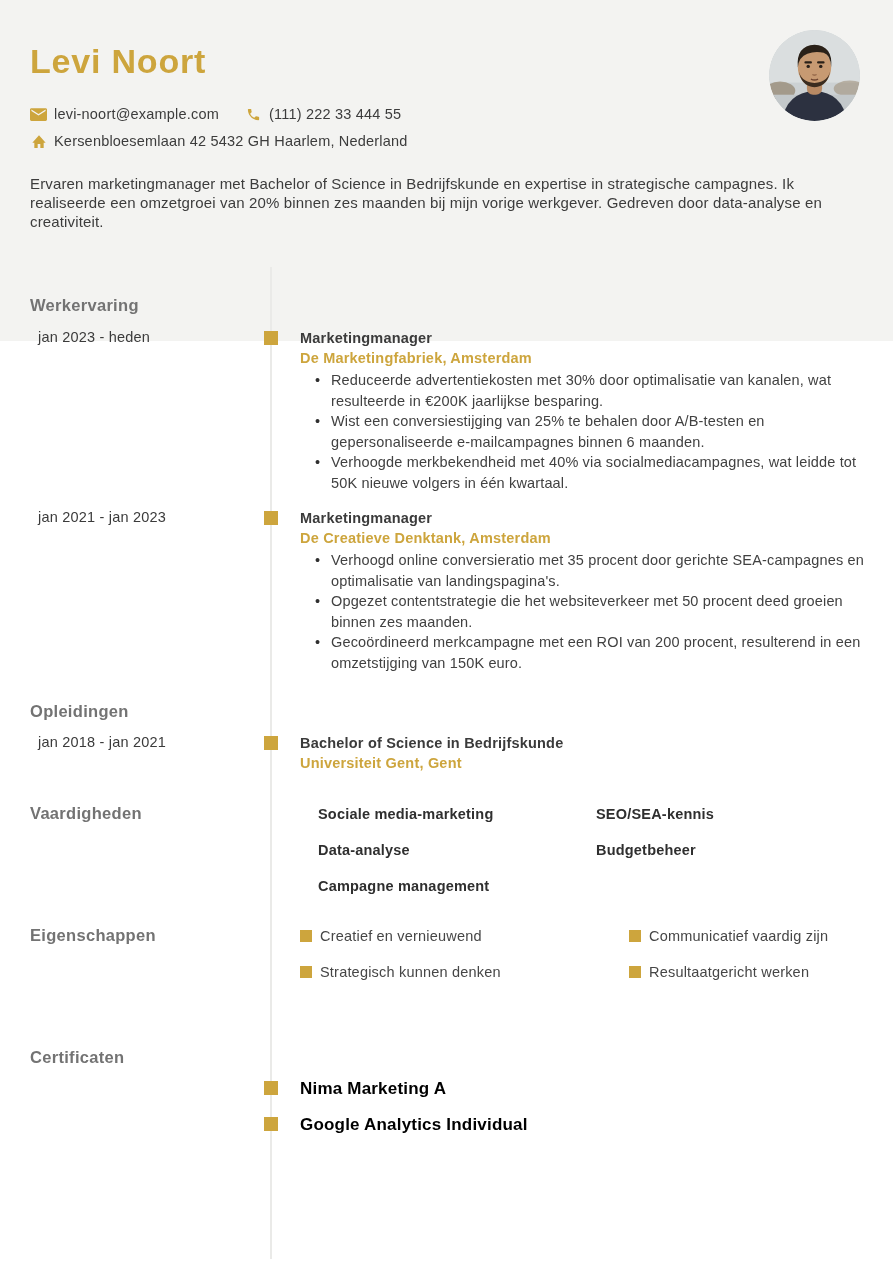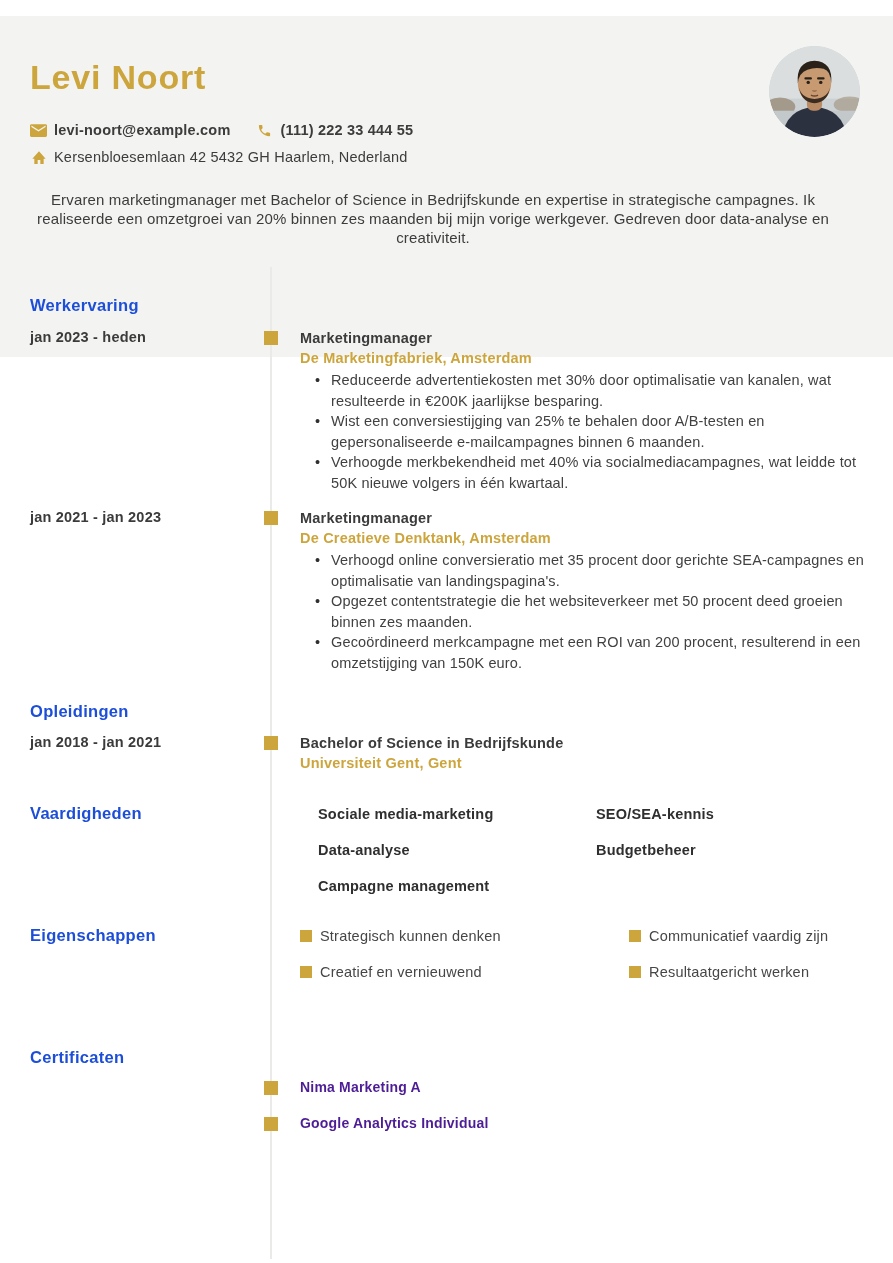--- a/index.html
+++ b/index.html
@@ -10,34 +10,33 @@
     position: relative;
     width: 893px;
     height: 1263px;
     background: #ffffff;
     overflow: hidden;
   }
 
   
   .header {
     position: absolute;
-    top: 16px; left: 0;
+    top: 0; left: 0;
     width: 893px; height: 341px;
     background: #f3f3f1;
-    text-align: center;
   }
   .name {
     position: absolute;
     left: 30px; top: 42px;
     font-size: 34px;
     font-weight: bold;
     letter-spacing: 0.8px;
     color: #cda53d;
   }
-  .contact-row1 { position: absolute; left: 30px; top: 105px; height: 18px; display: flex; align-items: center; font-weight: bold; }
+  .contact-row1 { position: absolute; left: 30px; top: 105px; height: 18px; display: flex; align-items: center; }
   .contact-row2 { position: absolute; left: 30px; top: 132px; height: 18px; display: flex; align-items: center; }
   .contact-text { font-size: 14.5px; color: #3c3c3c; letter-spacing: 0.2px; }
   .cicon { display: inline-flex; width: 17px; margin-right: 7px; justify-content: center; }
   .phone-group { margin-left: 26px; display: inline-flex; align-items: center; }
   .summary {
     position: absolute;
     left: 30px; top: 174px;
     width: 806px;
     font-size: 15px;
     line-height: 19px;
@@ -57,28 +56,28 @@
     position: absolute;
     left: 270px; top: 267px;
     width: 2px; height: 992px;
     background: #eaeae8;
   }
   .sec-title {
     position: absolute;
     left: 30px;
     font-size: 16.5px;
     font-weight: bold;
-    color: #1d4ed8;
+    color: #737373;
     letter-spacing: 0.3px;
   }
   .date {
     position: absolute;
-    left: 30px;
+    left: 38px;
     font-size: 14.5px;
-    font-weight: bold;
+    font-weight: normal;
     color: #3b3b3b;
     letter-spacing: 0.2px;
   }
   .tl-sq {
     position: absolute;
     left: 264px;
     width: 14px; height: 14px;
     background: #cda53d;
   }
   .entry { position: absolute; left: 300px; width: 565px; }
@@ -97,21 +96,21 @@
     content: "\2022";
     position: absolute;
     left: 15px; top: 0;
     color: #2f2f2f;
   }
 
   .col { position: absolute; width: 290px; }
   .plain-row { height: 18px; margin-bottom: 18px; font-size: 14.5px; font-weight: bold; color: #2f2f2f; letter-spacing: 0.2px; }
   .trait-row { height: 18px; margin-bottom: 18px; display: flex; align-items: center; font-size: 14.5px; color: #464646; letter-spacing: 0.2px; }
   .trait-sq { width: 12px; height: 12px; background: #cda53d; margin-right: 8px; flex: 0 0 auto; }
-  .cert-text { position: absolute; left: 300px; font-size: 14px; font-weight: bold; color: #4c1d95; letter-spacing: 0.2px; }
+  .cert-text { position: absolute; left: 300px; font-size: 17px; font-weight: bold; color: #000000; letter-spacing: 0.2px; }
 </style>
 </head>
 <body>
 
 <div class="page">
 
   <header class="header">
     <h1 class="name">Levi Noort</h1>
 
     <div class="contact-row1">
@@ -216,25 +215,25 @@
     </div>
     <div class="col" style="left:596px; top:806px">
       <div class="plain-row">SEO/SEA-kennis</div>
       <div class="plain-row">Budgetbeheer</div>
     </div>
 
     <h2 class="sec-title" style="top:926px">Eigenschappen</h2>
     <div class="col" style="left:300px; top:927px">
       <div class="trait-row">
           <span class="trait-sq"></span>
+          <span>Creatief en vernieuwend</span>
+        </div>
+      <div class="trait-row">
+          <span class="trait-sq"></span>
           <span>Strategisch kunnen denken</span>
-        </div>
-      <div class="trait-row">
-          <span class="trait-sq"></span>
-          <span>Creatief en vernieuwend</span>
         </div>
     </div>
     <div class="col" style="left:629px; top:927px">
       <div class="trait-row">
           <span class="trait-sq"></span>
           <span>Communicatief vaardig zijn</span>
         </div>
       <div class="trait-row">
           <span class="trait-sq"></span>
           <span>Resultaatgericht werken</span>

